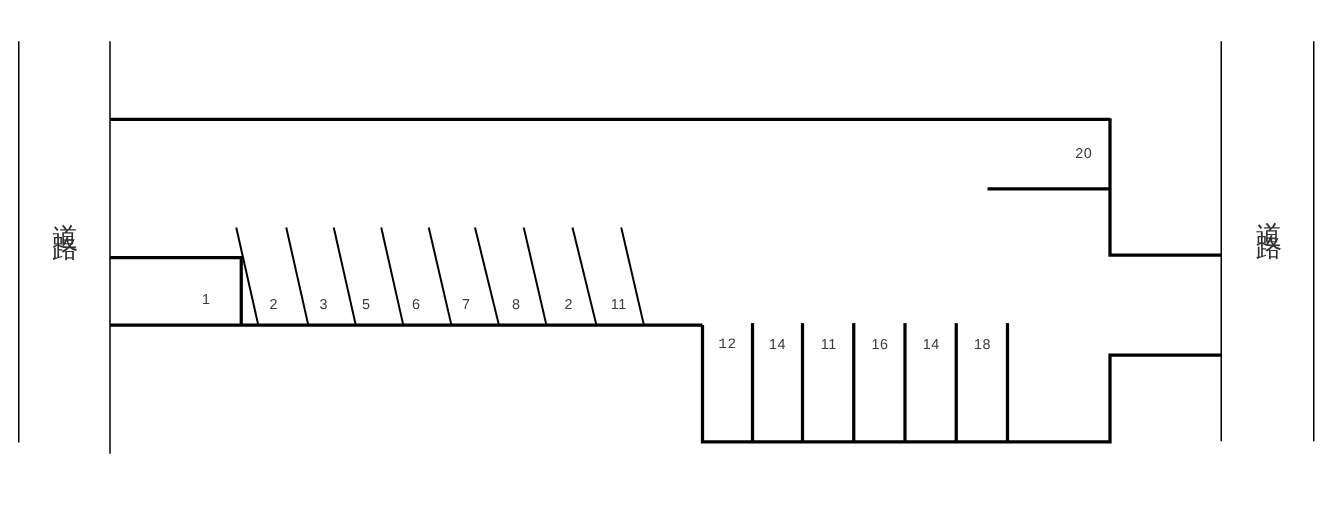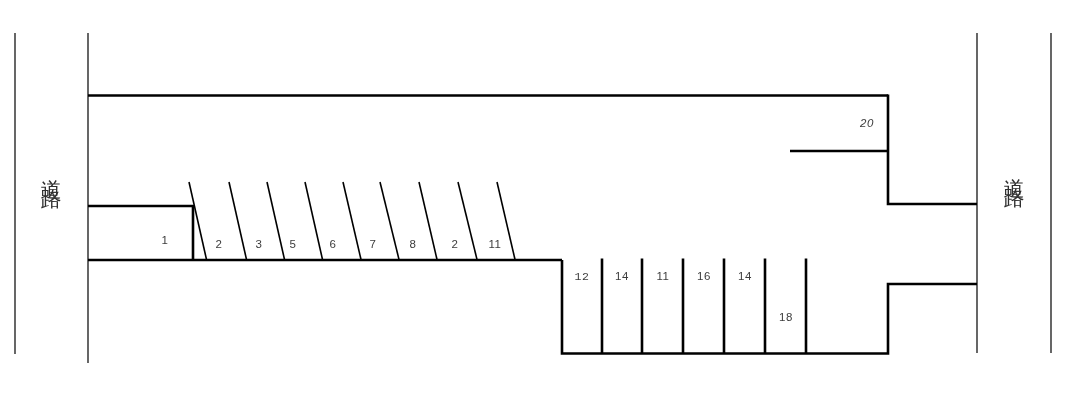--- a/index.html
+++ b/index.html
@@ -90,16 +90,16 @@
   <span class="space-num" style="left:333px; top:244px;">6</span>
   <span class="space-num" style="left:373px; top:244px;">7</span>
   <span class="space-num" style="left:413px; top:244px;">8</span>
   <span class="space-num" style="left:455px; top:244px;">2</span>
   <span class="space-num" style="left:495px; top:244px;">11</span>
   <span class="space-num" style="left:582px; top:276px;font-family:Liberation Mono, monospace;">12</span>
   <span class="space-num" style="left:622px; top:276px;">14</span>
   <span class="space-num" style="left:663px; top:276px;">11</span>
   <span class="space-num" style="left:704px; top:276px;">16</span>
   <span class="space-num" style="left:745px; top:276px;">14</span>
-  <span class="space-num" style="left:786px; top:276px;margin-top:41px;">18</span>
-  <span class="space-num" style="left:867px; top:123px;font-style:italic;">20</span>
+  <span class="space-num" style="left:786px; top:276px;">18</span>
+  <span class="space-num" style="left:867px; top:123px;">20</span>
 
 </div>
 
 </body></html>

